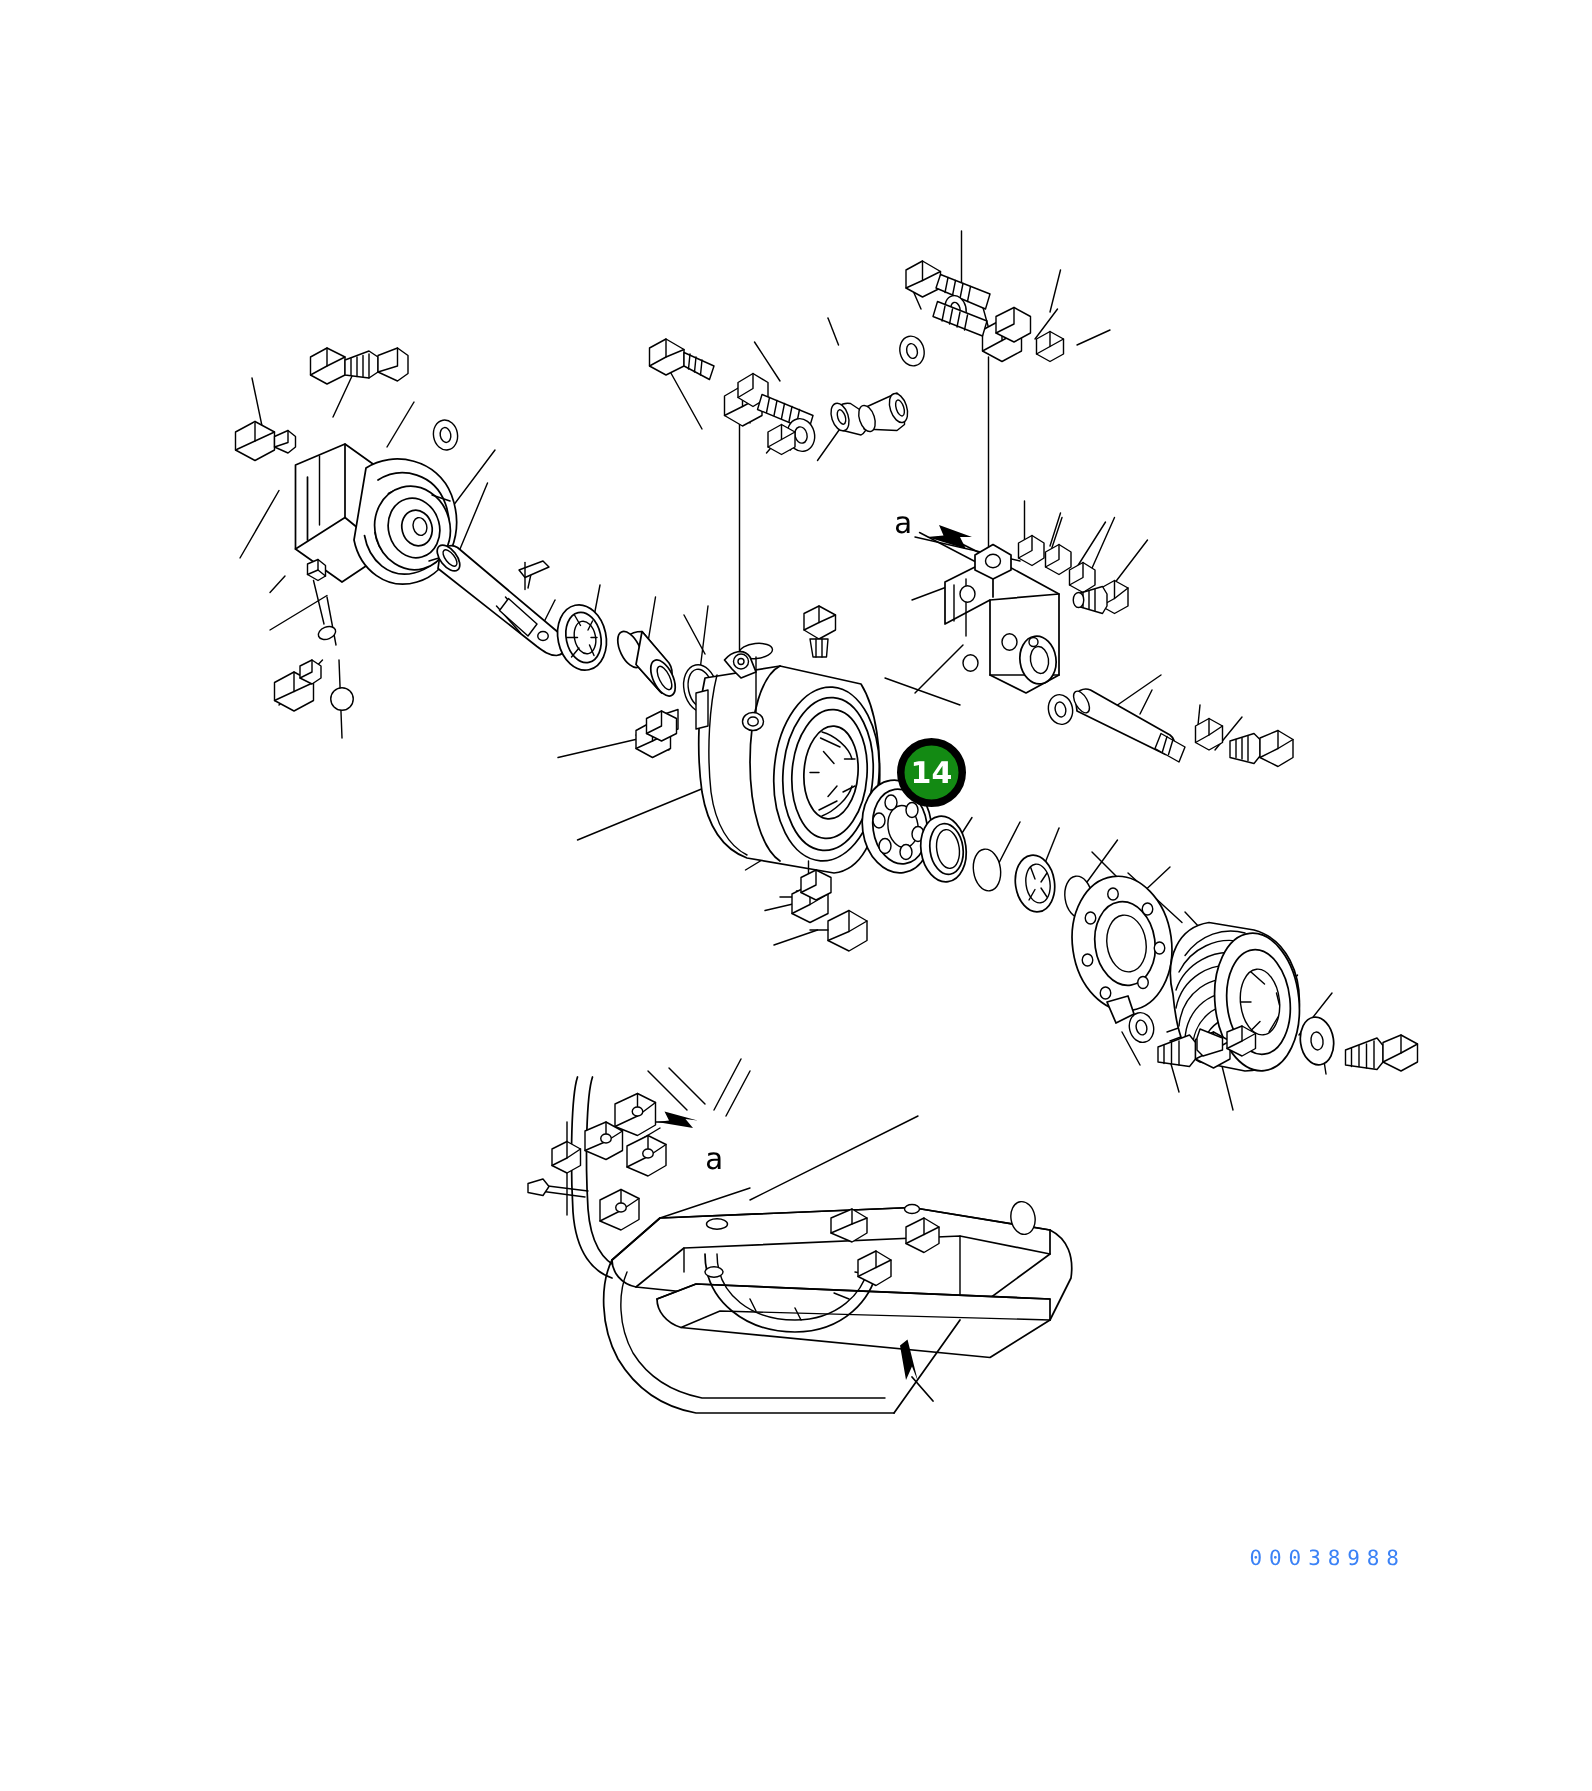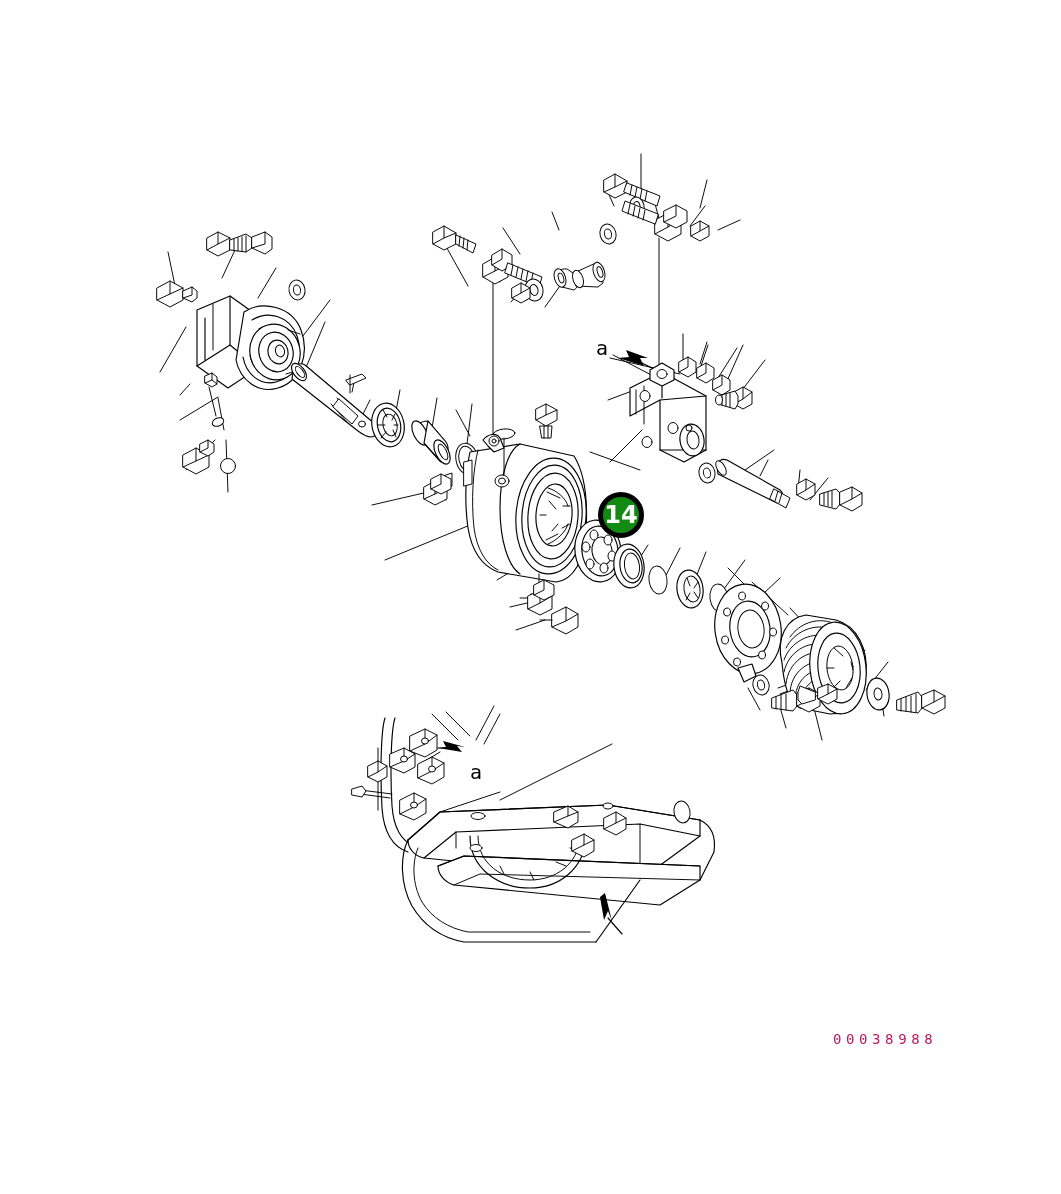--- a/index.html
+++ b/index.html
@@ -42,21 +42,21 @@
     height: 46px;
     border-radius: 50%;
     background: #138a13;
     border: 5px solid #000000;
     box-sizing: border-box;
     display: flex;
     align-items: center;
     justify-content: center;
     color: #ffffff;
     font-family: "DejaVu Sans", sans-serif;
-    font-size: 24px;
+    font-size: 20px;
     font-weight: 600;
     line-height: 1;
     letter-spacing: 0px;
   }
 
   
   .ref-block {
     position: absolute;
     font-family: "DejaVu Sans Mono", monospace;
     color: #000000;
@@ -81,21 +81,21 @@
     color: #000000;
     line-height: 1;
   }
 
   
   .drawing-no {
     position: absolute;
     font-family: "DejaVu Sans Mono", monospace;
     font-size: 14px;
     letter-spacing: 4.6px;
-    color: #be185d;
+    color: #3b82f6;
     white-space: pre;
   }
 </style>
 </head>
 <body>
 
 <div id="diagram-root">
 
   <svg class="dwg" viewBox="0 0 1061 1194">
 

